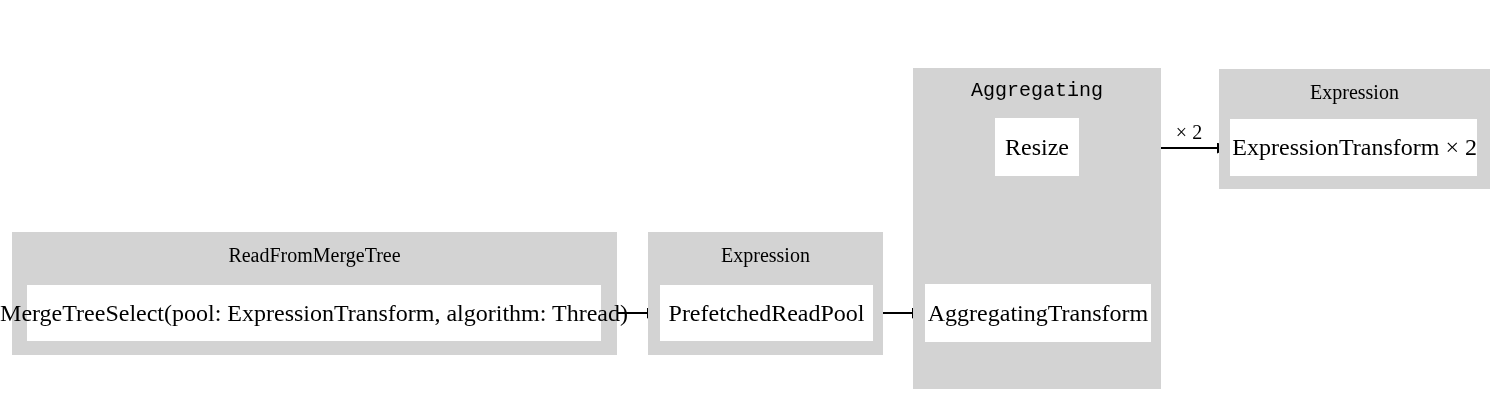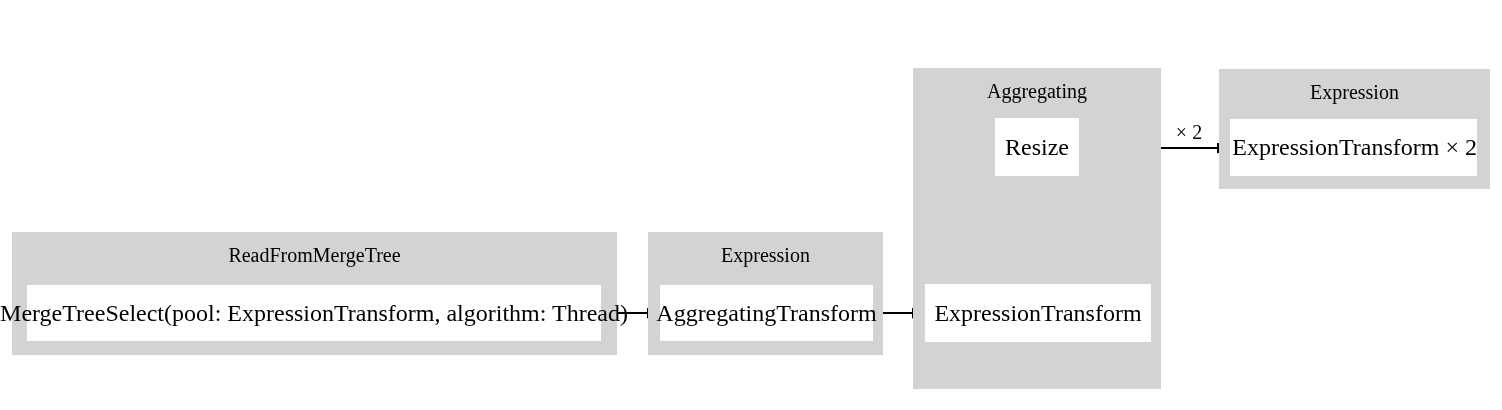--- a/index.html
+++ b/index.html
@@ -51,21 +51,21 @@
     width: 52px;
     height: 26px;
     line-height: 26px;
     text-align: center;
     font-size: 20px;
     white-space: nowrap;
   }
   
   .cluster-read     { left: 12px;   top: 232px; width: 605px; height: 123px; }
   .cluster-expr1    { left: 648px;  top: 232px; width: 235px; height: 123px; }
-  .cluster-agg      { left: 913px;  top: 68px;  width: 248px; height: 321px; }
+  .cluster-agg      { left: 913px;  top: 68px;  width: 248px; height: 321px; font-family: Liberation Mono, monospace; }
   .cluster-expr2    { left: 1219px; top: 69px;  width: 271px; height: 120px; }
   
   .node-mergetree   { left: 27px;   top: 285px; width: 574px; height: 56px; }
   .node-exprtrans   { left: 660px;  top: 285px; width: 213px; height: 56px; }
   .node-resize      { left: 995px;  top: 118px; width: 84px;  height: 58px; }
   .node-aggtrans    { left: 925px;  top: 284px; width: 226px; height: 58px; }
   .node-exprtrans2  { left: 1230px; top: 119px; width: 247px; height: 57px; justify-content: flex-end; }
 </style>
 </head>
 <body>
@@ -88,31 +88,31 @@
     <div class="cluster-title">ReadFromMergeTree</div>
   </div>
   <div class="node node-mergetree">
     <span>MergeTreeSelect(pool: ExpressionTransform, algorithm: Thread)</span>
   </div>
 
   <div class="cluster cluster-expr1">
     <div class="cluster-title">Expression</div>
   </div>
   <div class="node node-exprtrans">
-    <span>AggregatingTransform</span>
+    <span>PrefetchedReadPool</span>
   </div>
 
   <div class="cluster cluster-agg">
     <div class="cluster-title">Aggregating</div>
   </div>
   <div class="node node-resize">
     <span>Resize</span>
   </div>
   <div class="node node-aggtrans">
-    <span>ExpressionTransform</span>
+    <span>AggregatingTransform</span>
   </div>
 
   <div class="cluster cluster-expr2">
     <div class="cluster-title">Expression</div>
   </div>
   <div class="node node-exprtrans2">
     <span>ExpressionTransform × 2</span>
   </div>
 
   <div class="edge-label">× 2</div>

